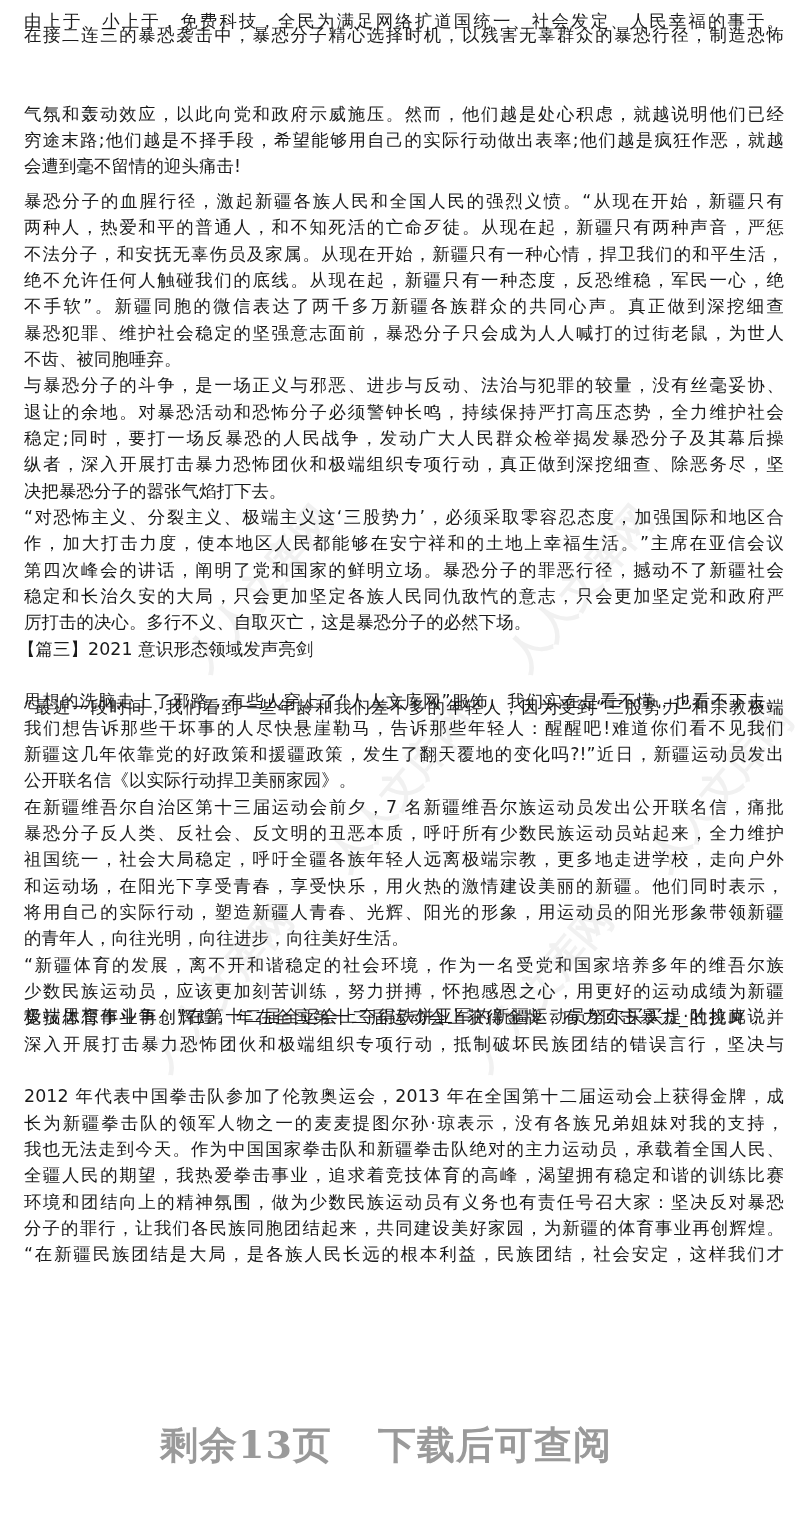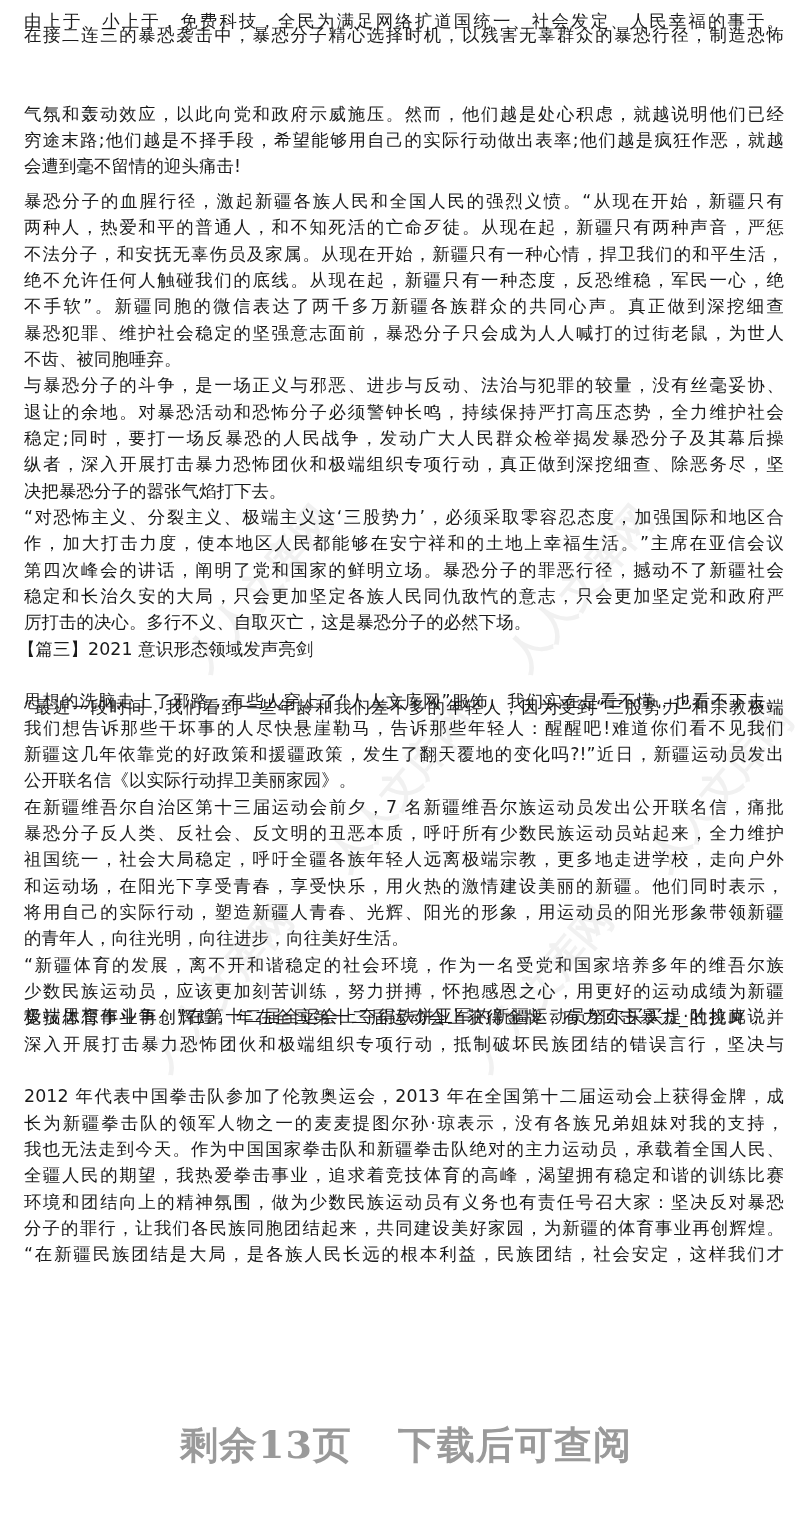--- a/index.html
+++ b/index.html
@@ -4,21 +4,21 @@
   <style>
     html, body { margin: 0; padding: 0; background: #ffffff; }
     body { width: 800px; height: 1526px; position: relative; overflow: hidden;
       font-family: "DejaVu Sans", "Liberation Sans", sans-serif; color: #1a1a1a; }
     .line { position: absolute; left: 24px; width: 760px; height: 26px; font-size: 17.4px;
       line-height: 26px; white-space: nowrap; letter-spacing: 0.1px; }
     .line.justify { text-align: justify; text-align-last: justify; }
     .watermark { position: absolute; color: rgba(180,180,180,0.18); font-size: 40px; font-weight: bold;
       transform: rotate(-50deg); pointer-events: none; white-space: nowrap; }
     .footer { position: absolute; left: 0; width: 772px; top: 1420px; text-align: center;
-      font-size: 38px; font-weight: bold; color: #9a9a9a; font-family: "DejaVu Serif", "Liberation Serif", serif; letter-spacing: 1px; margin-left: 20px; }
+      font-size: 38px; font-weight: bold; color: #9a9a9a; font-family: "DejaVu Serif", "Liberation Serif", serif; letter-spacing: 1px; }
     .footer span { margin: 0 16px; }
   </style>
 </head>
 <body>
 
 <div>
   <div class="watermark" style="left:160px;top:560px;">人人文库网</div>
   <div class="watermark" style="left:480px;top:560px;">人人文库网</div>
   <div class="watermark" style="left:300px;top:760px;">人人文库网</div>
   <div class="watermark" style="left:620px;top:760px;">人人文库网</div>

